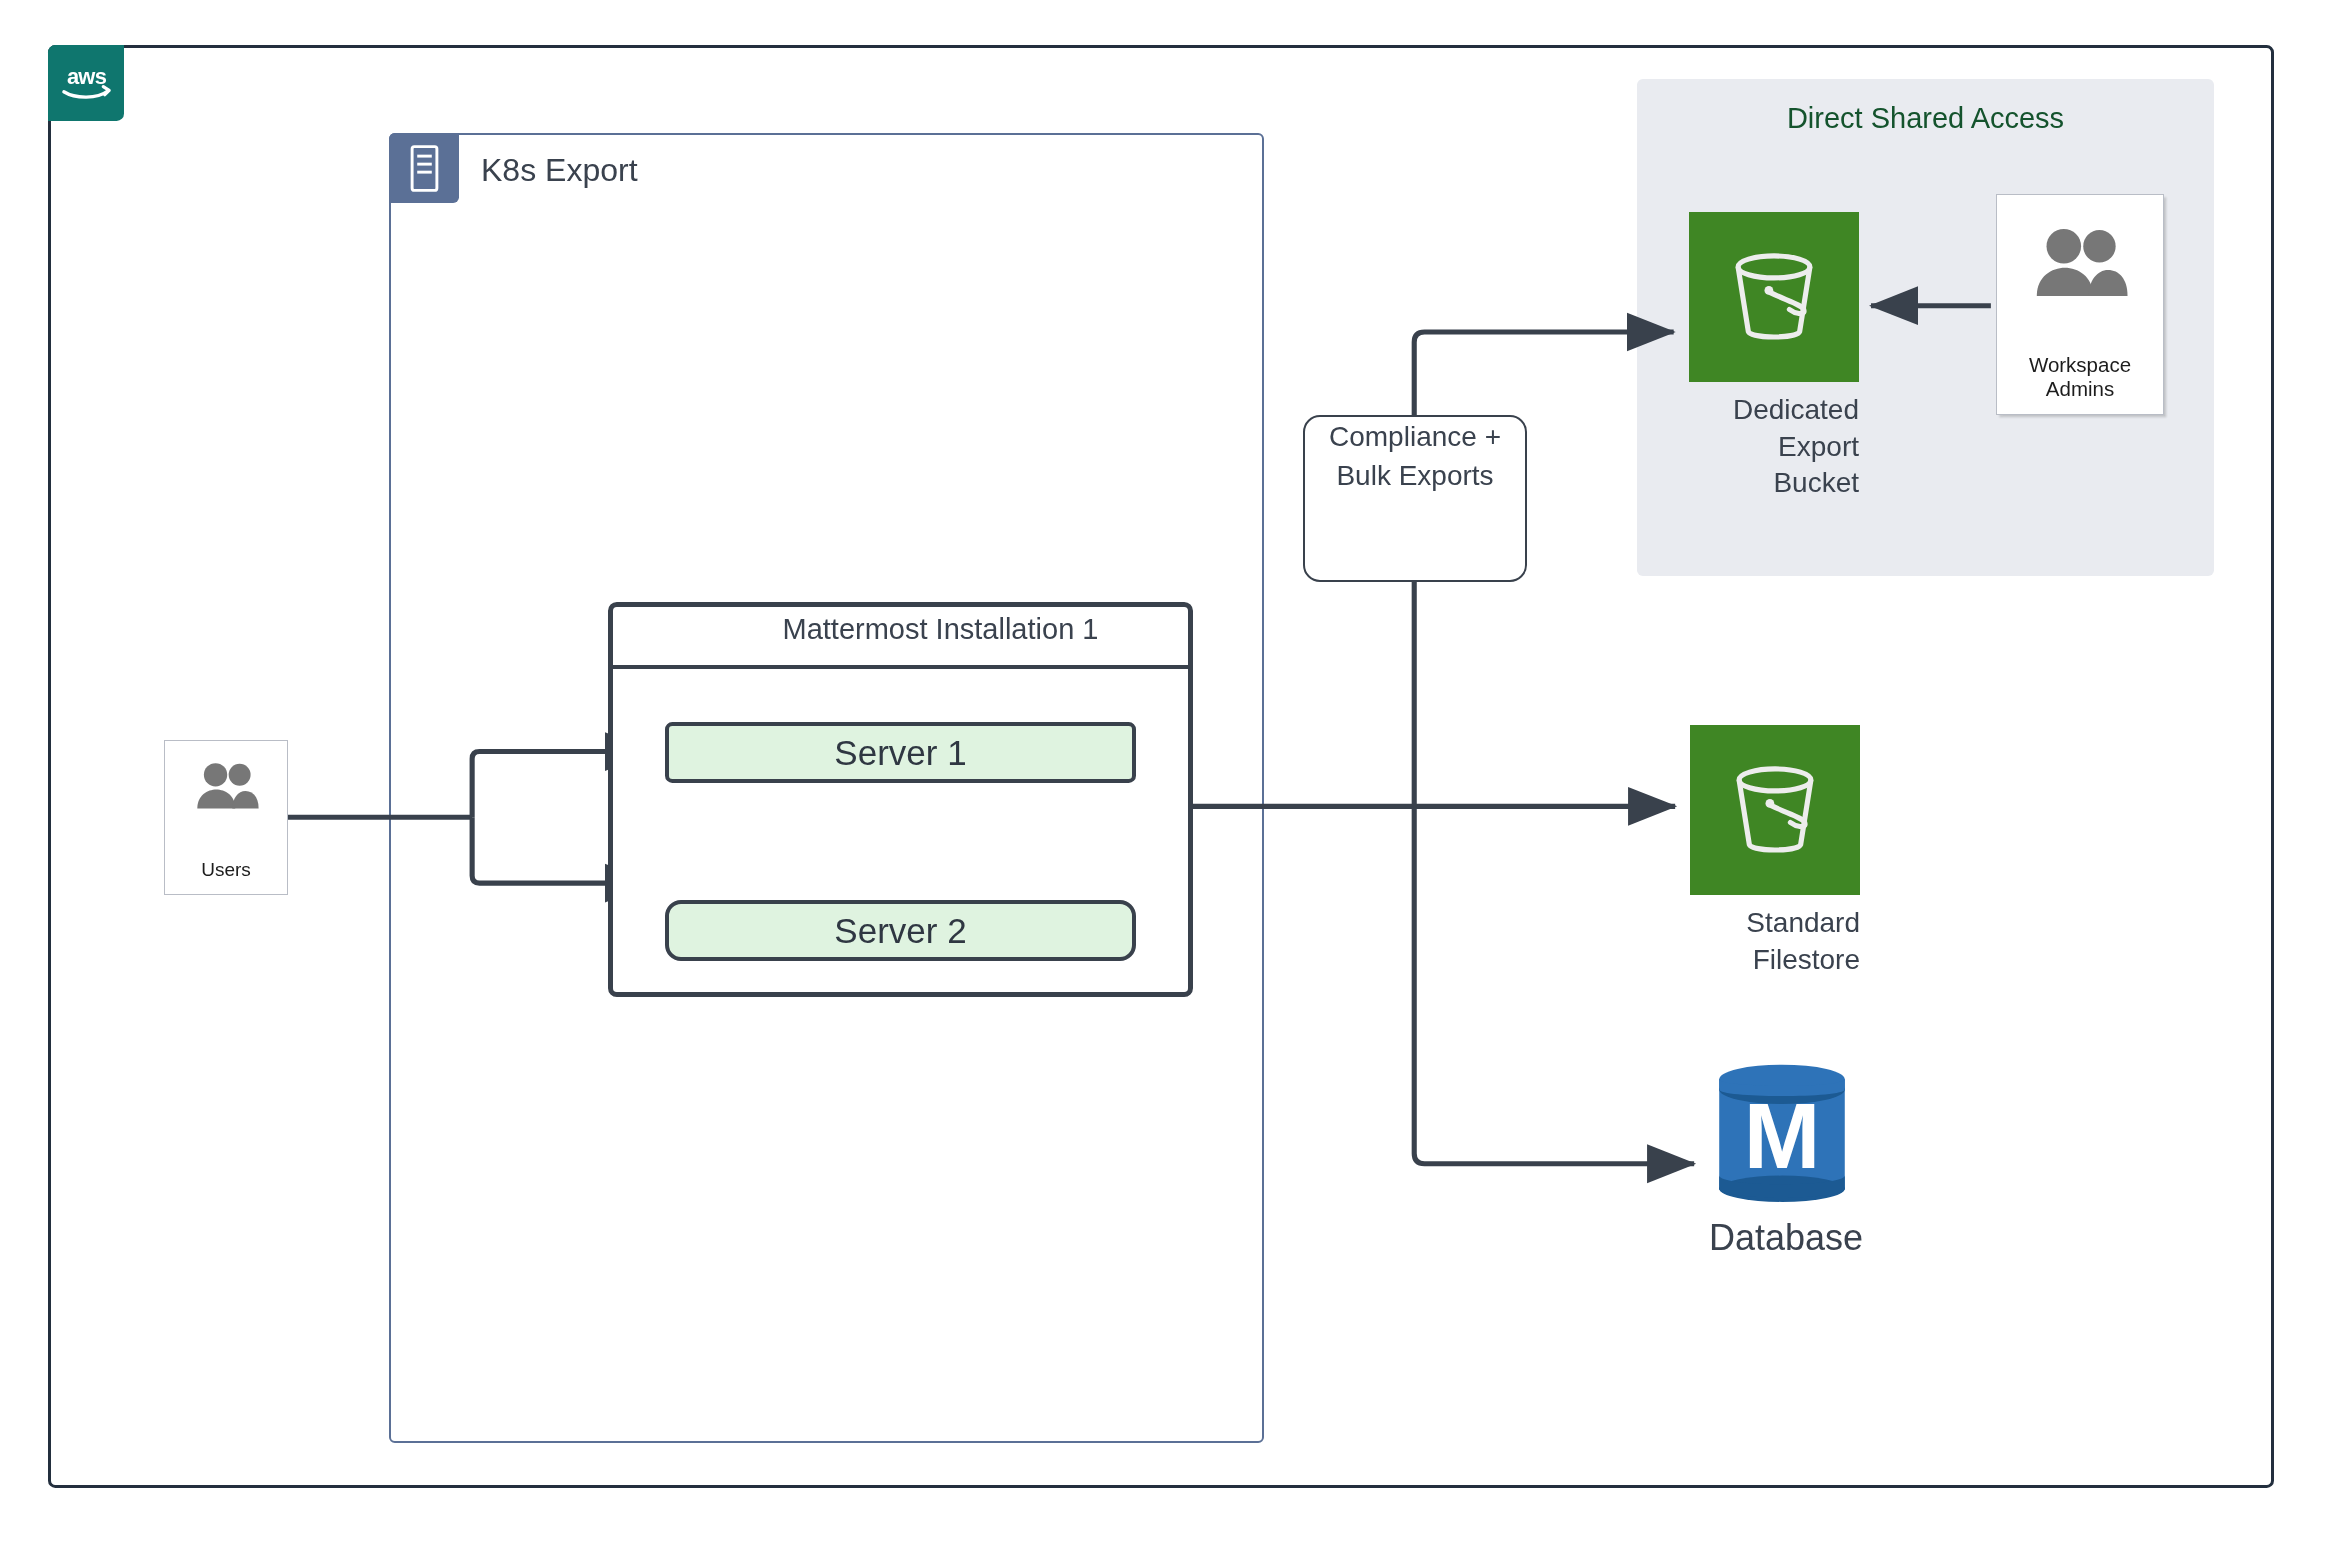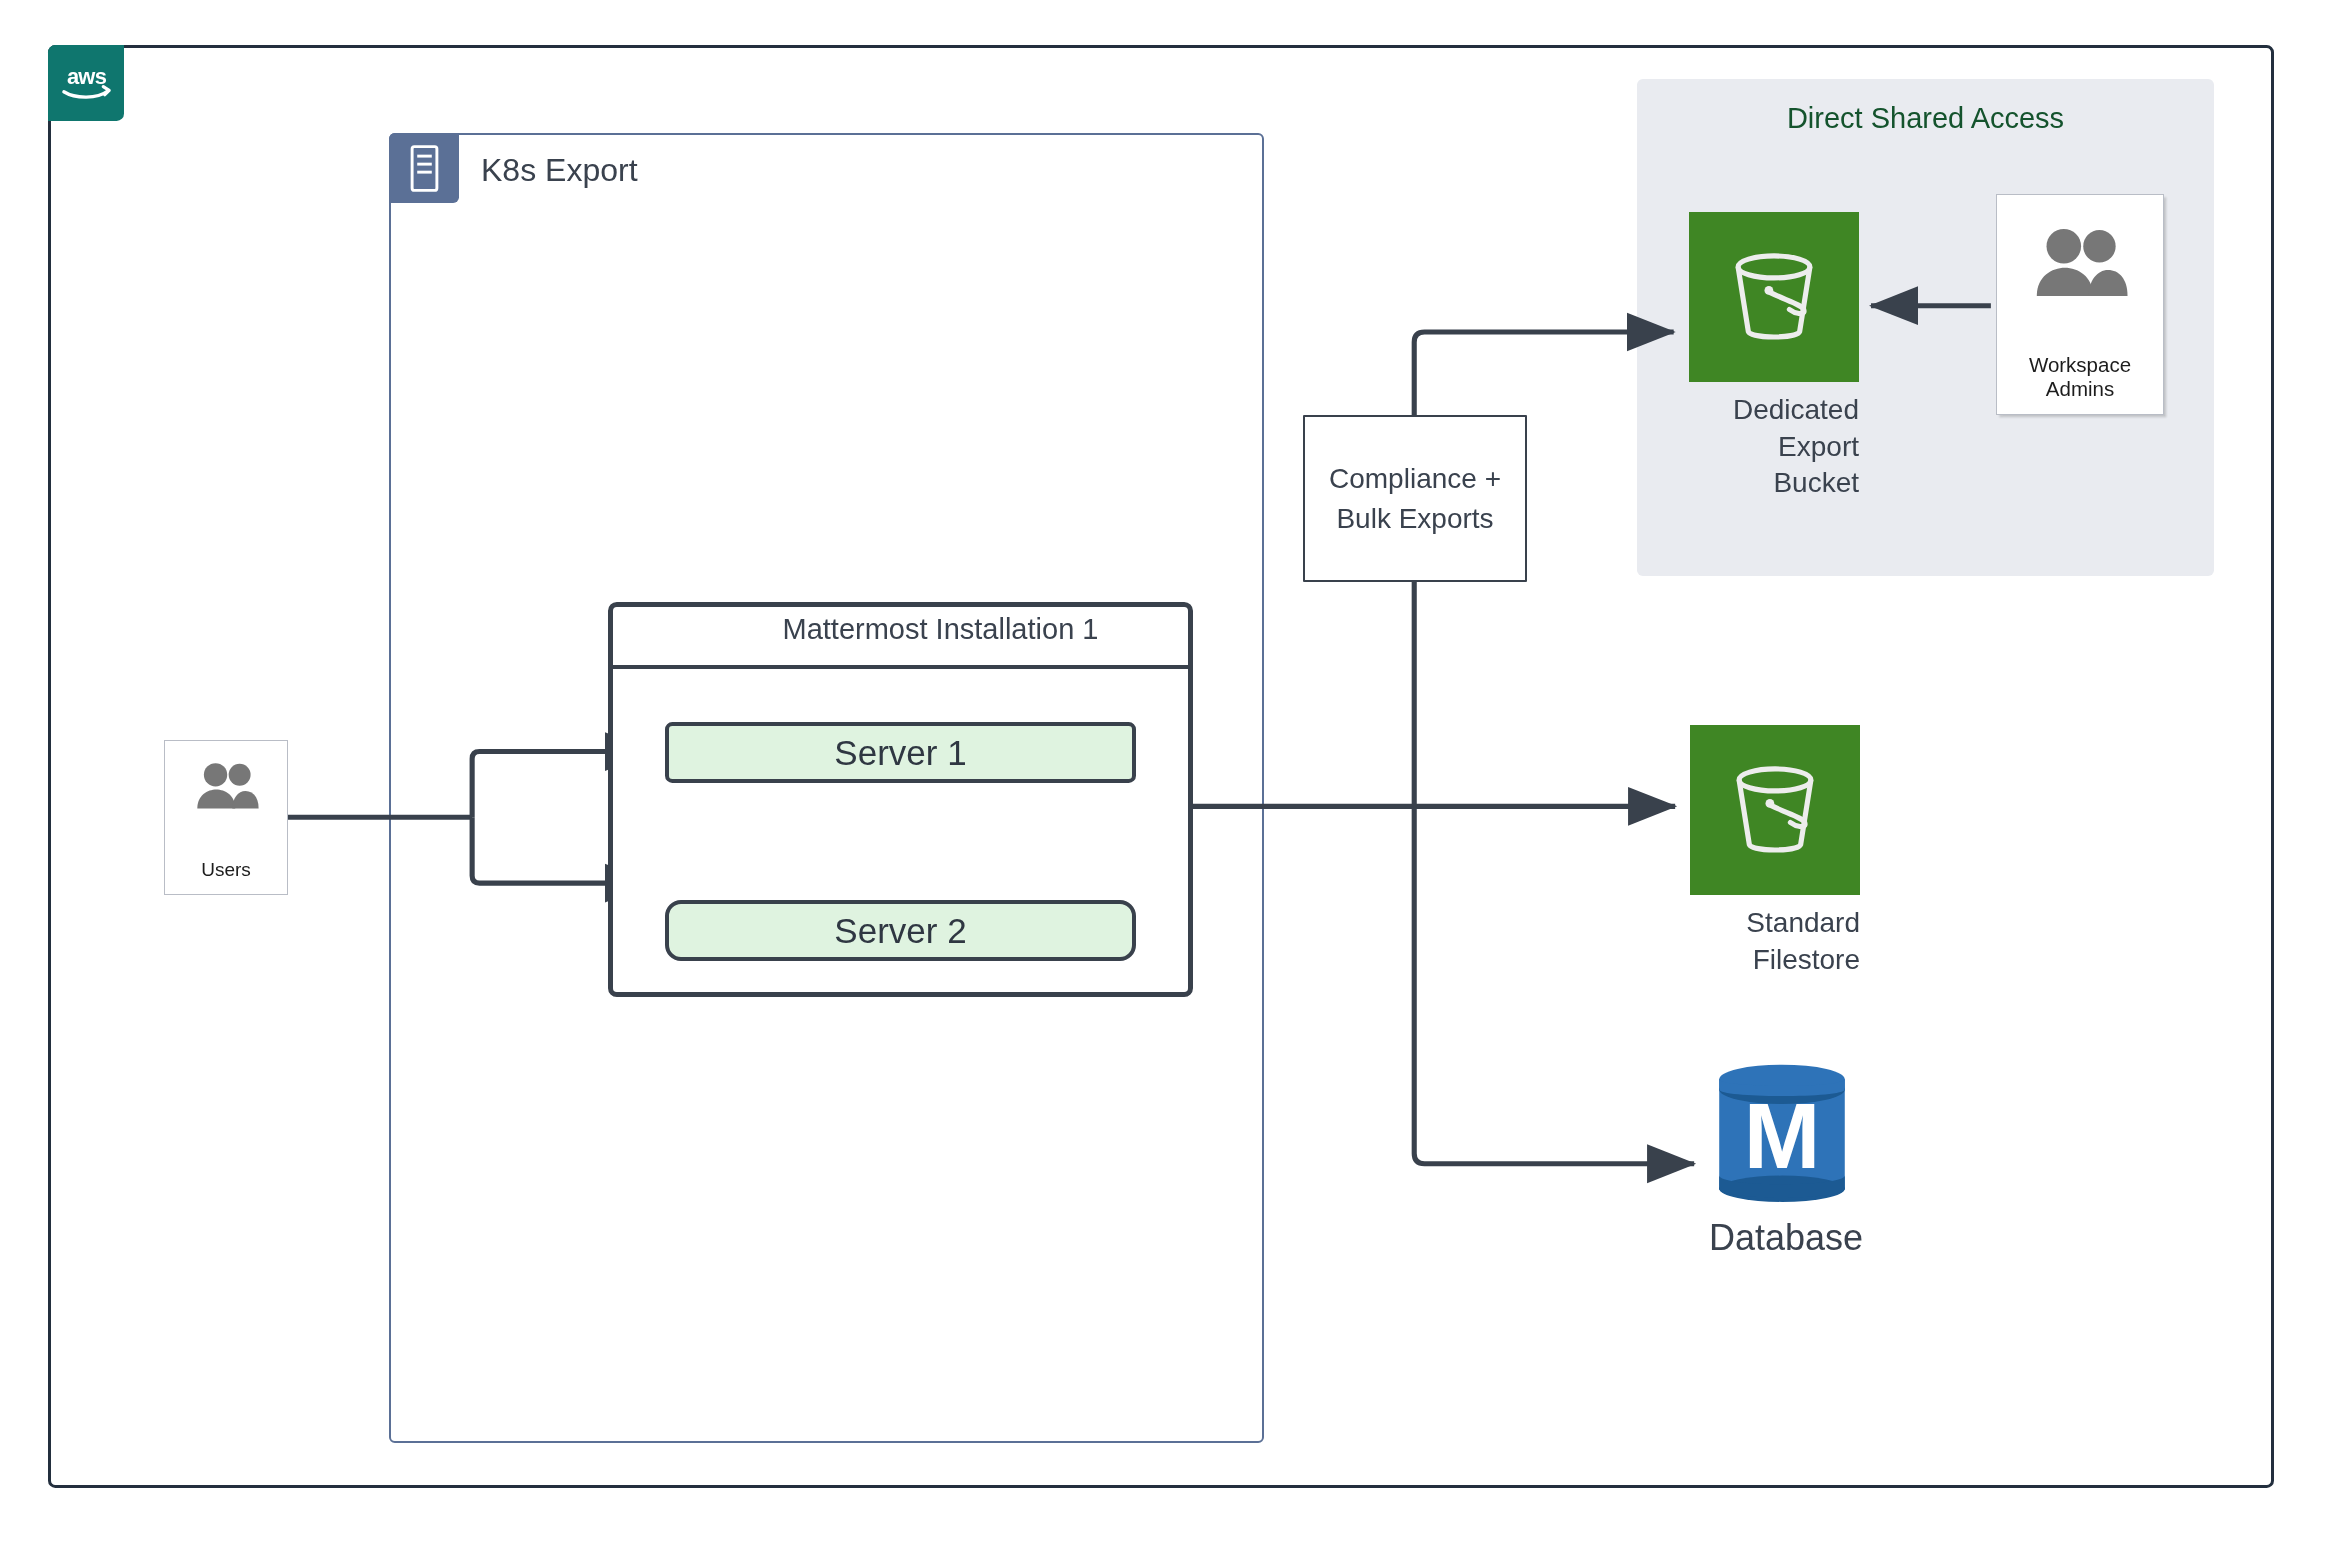--- a/index.html
+++ b/index.html
@@ -173,26 +173,26 @@
   .server-1 { top: 722px; }
   .server-2 { top: 900px; border-radius: 16px; }
 
   
   .compliance-box {
     position: absolute;
     left: 1303px; top: 415px;
     width: 224px; height: 167px;
     background: #ffffff;
     border: 2.2px solid #39414C;
-    border-radius: 1px;
+    border-radius: 17px;
     box-sizing: border-box;
     display: flex;
     flex-direction: column;
     align-items: center;
-    justify-content: center;
+    justify-content: flex-start;
     font-size: 28px;
     line-height: 1.4;
     color: #3A424E;
     text-align: center;
   }
 
   
   .s3-node { position: absolute; }
   .s3-icon {
     width: 170px; height: 170px;

